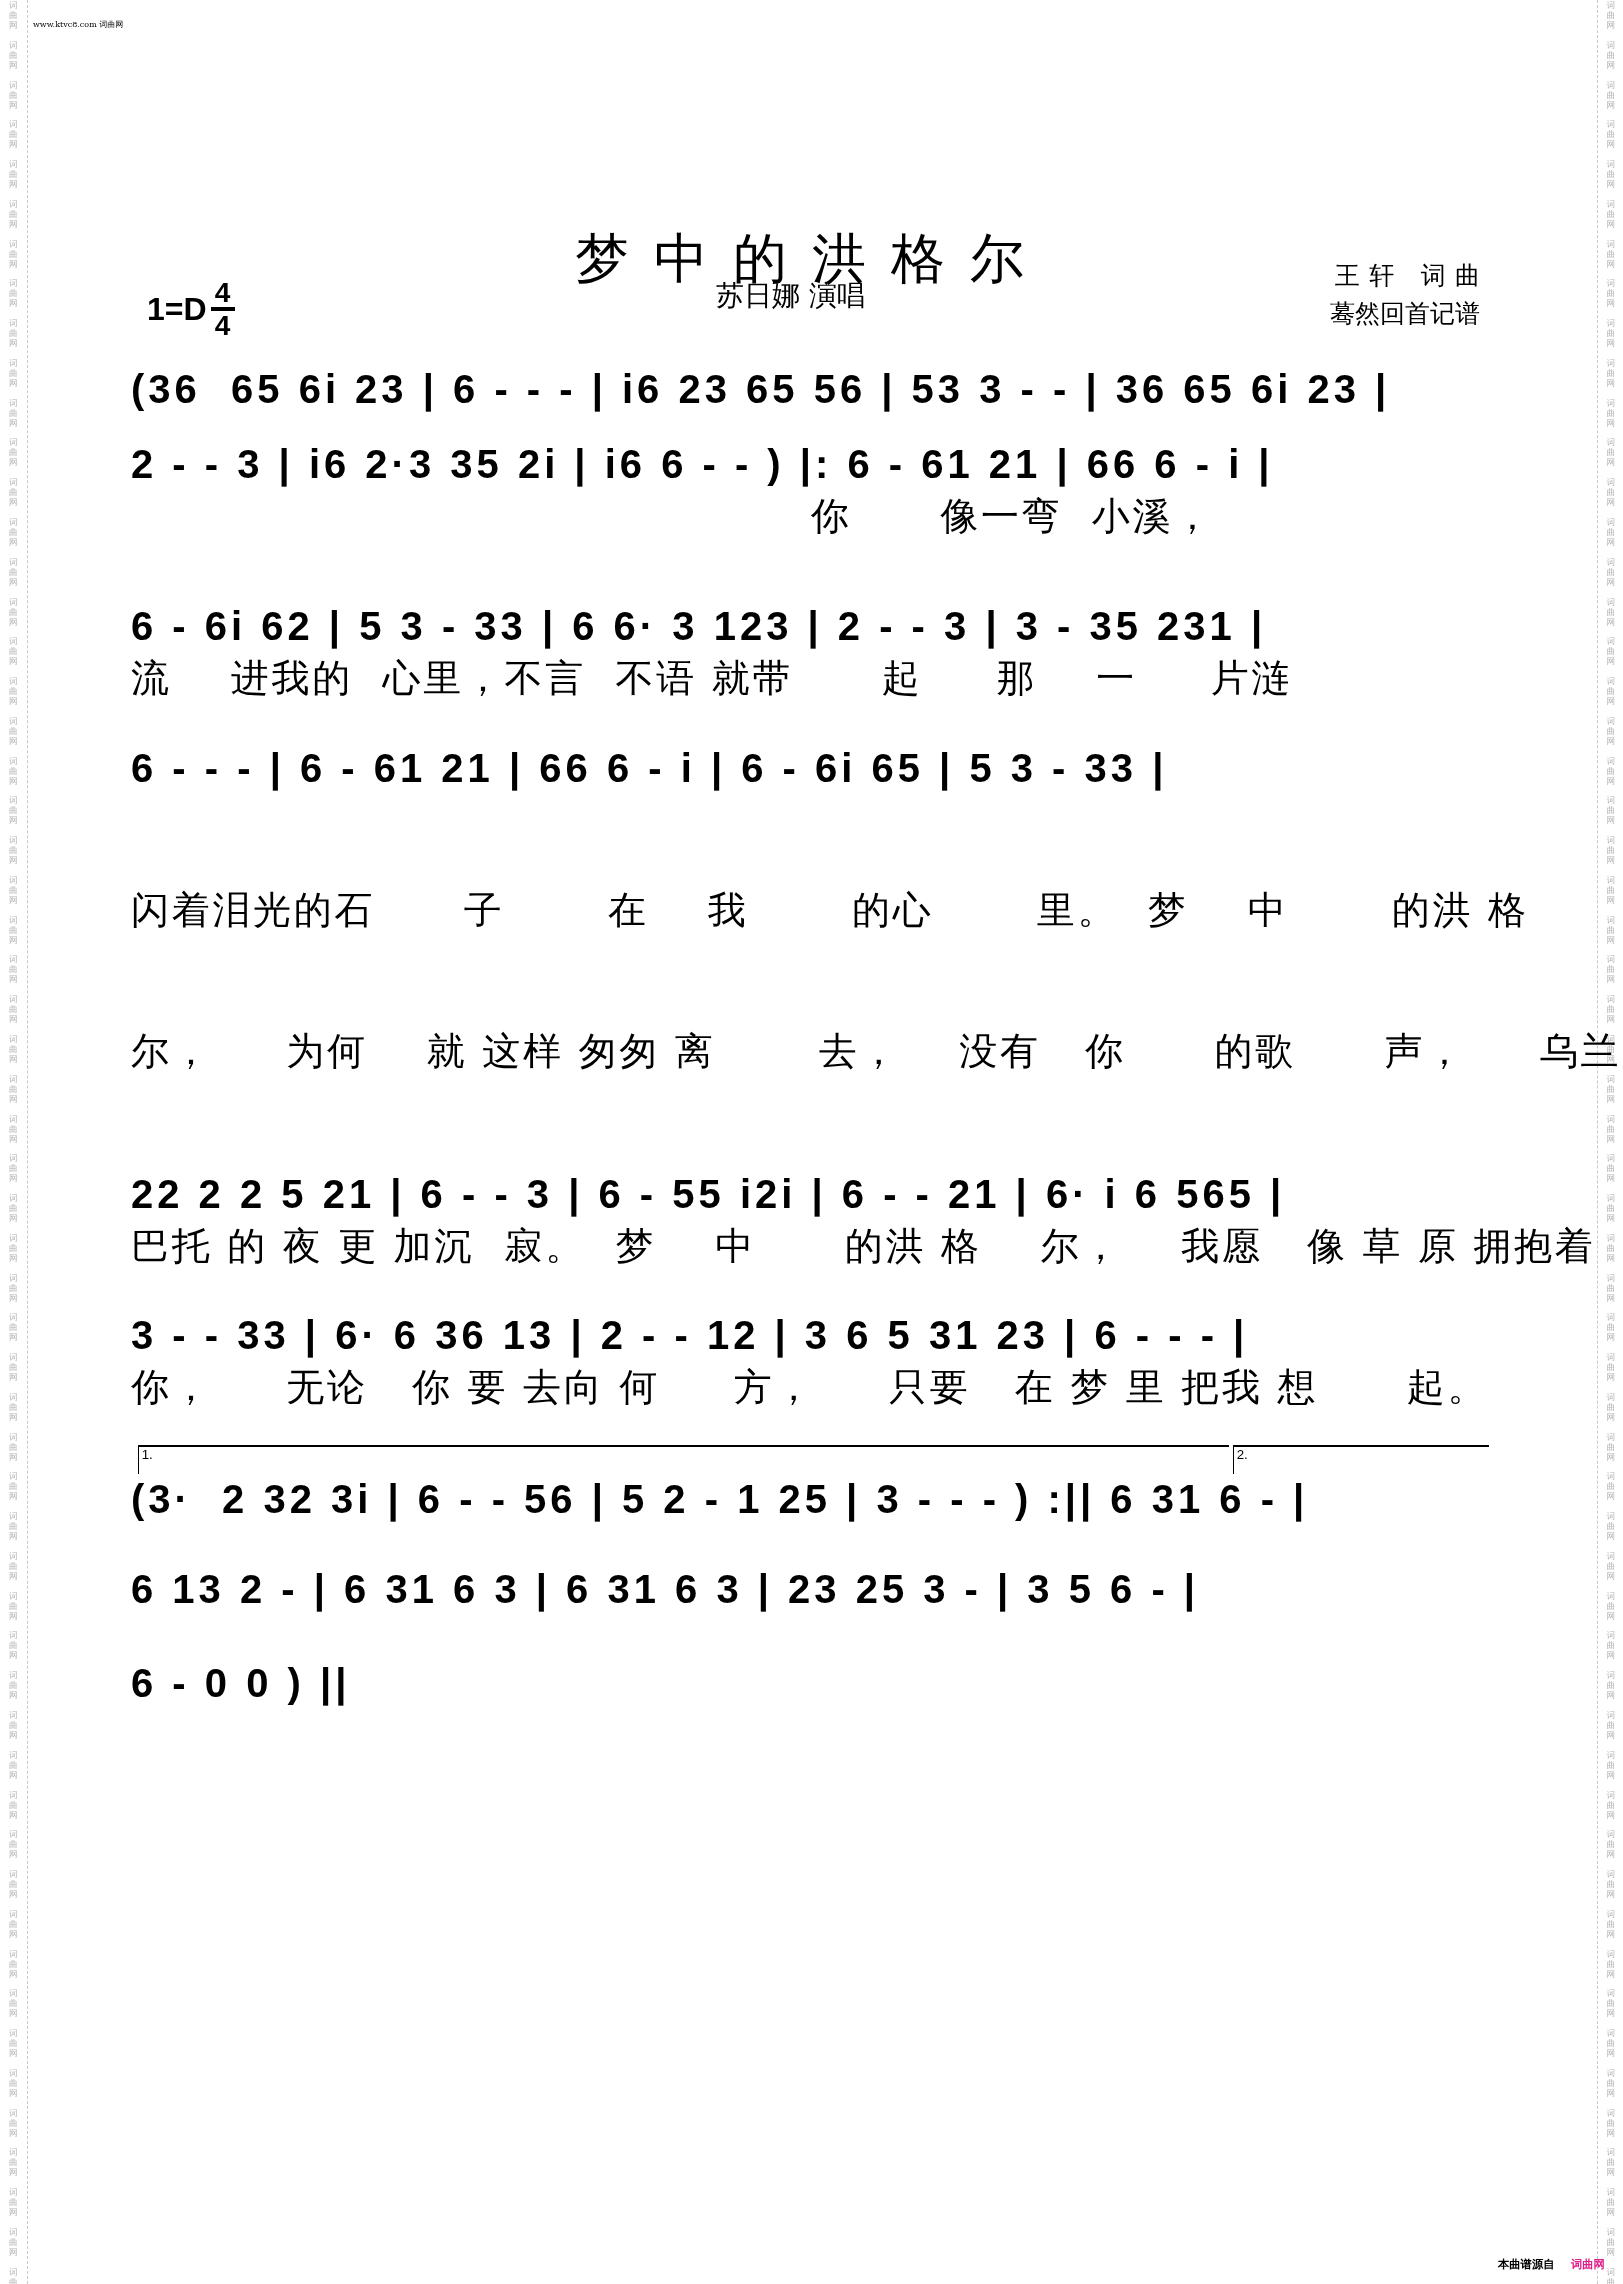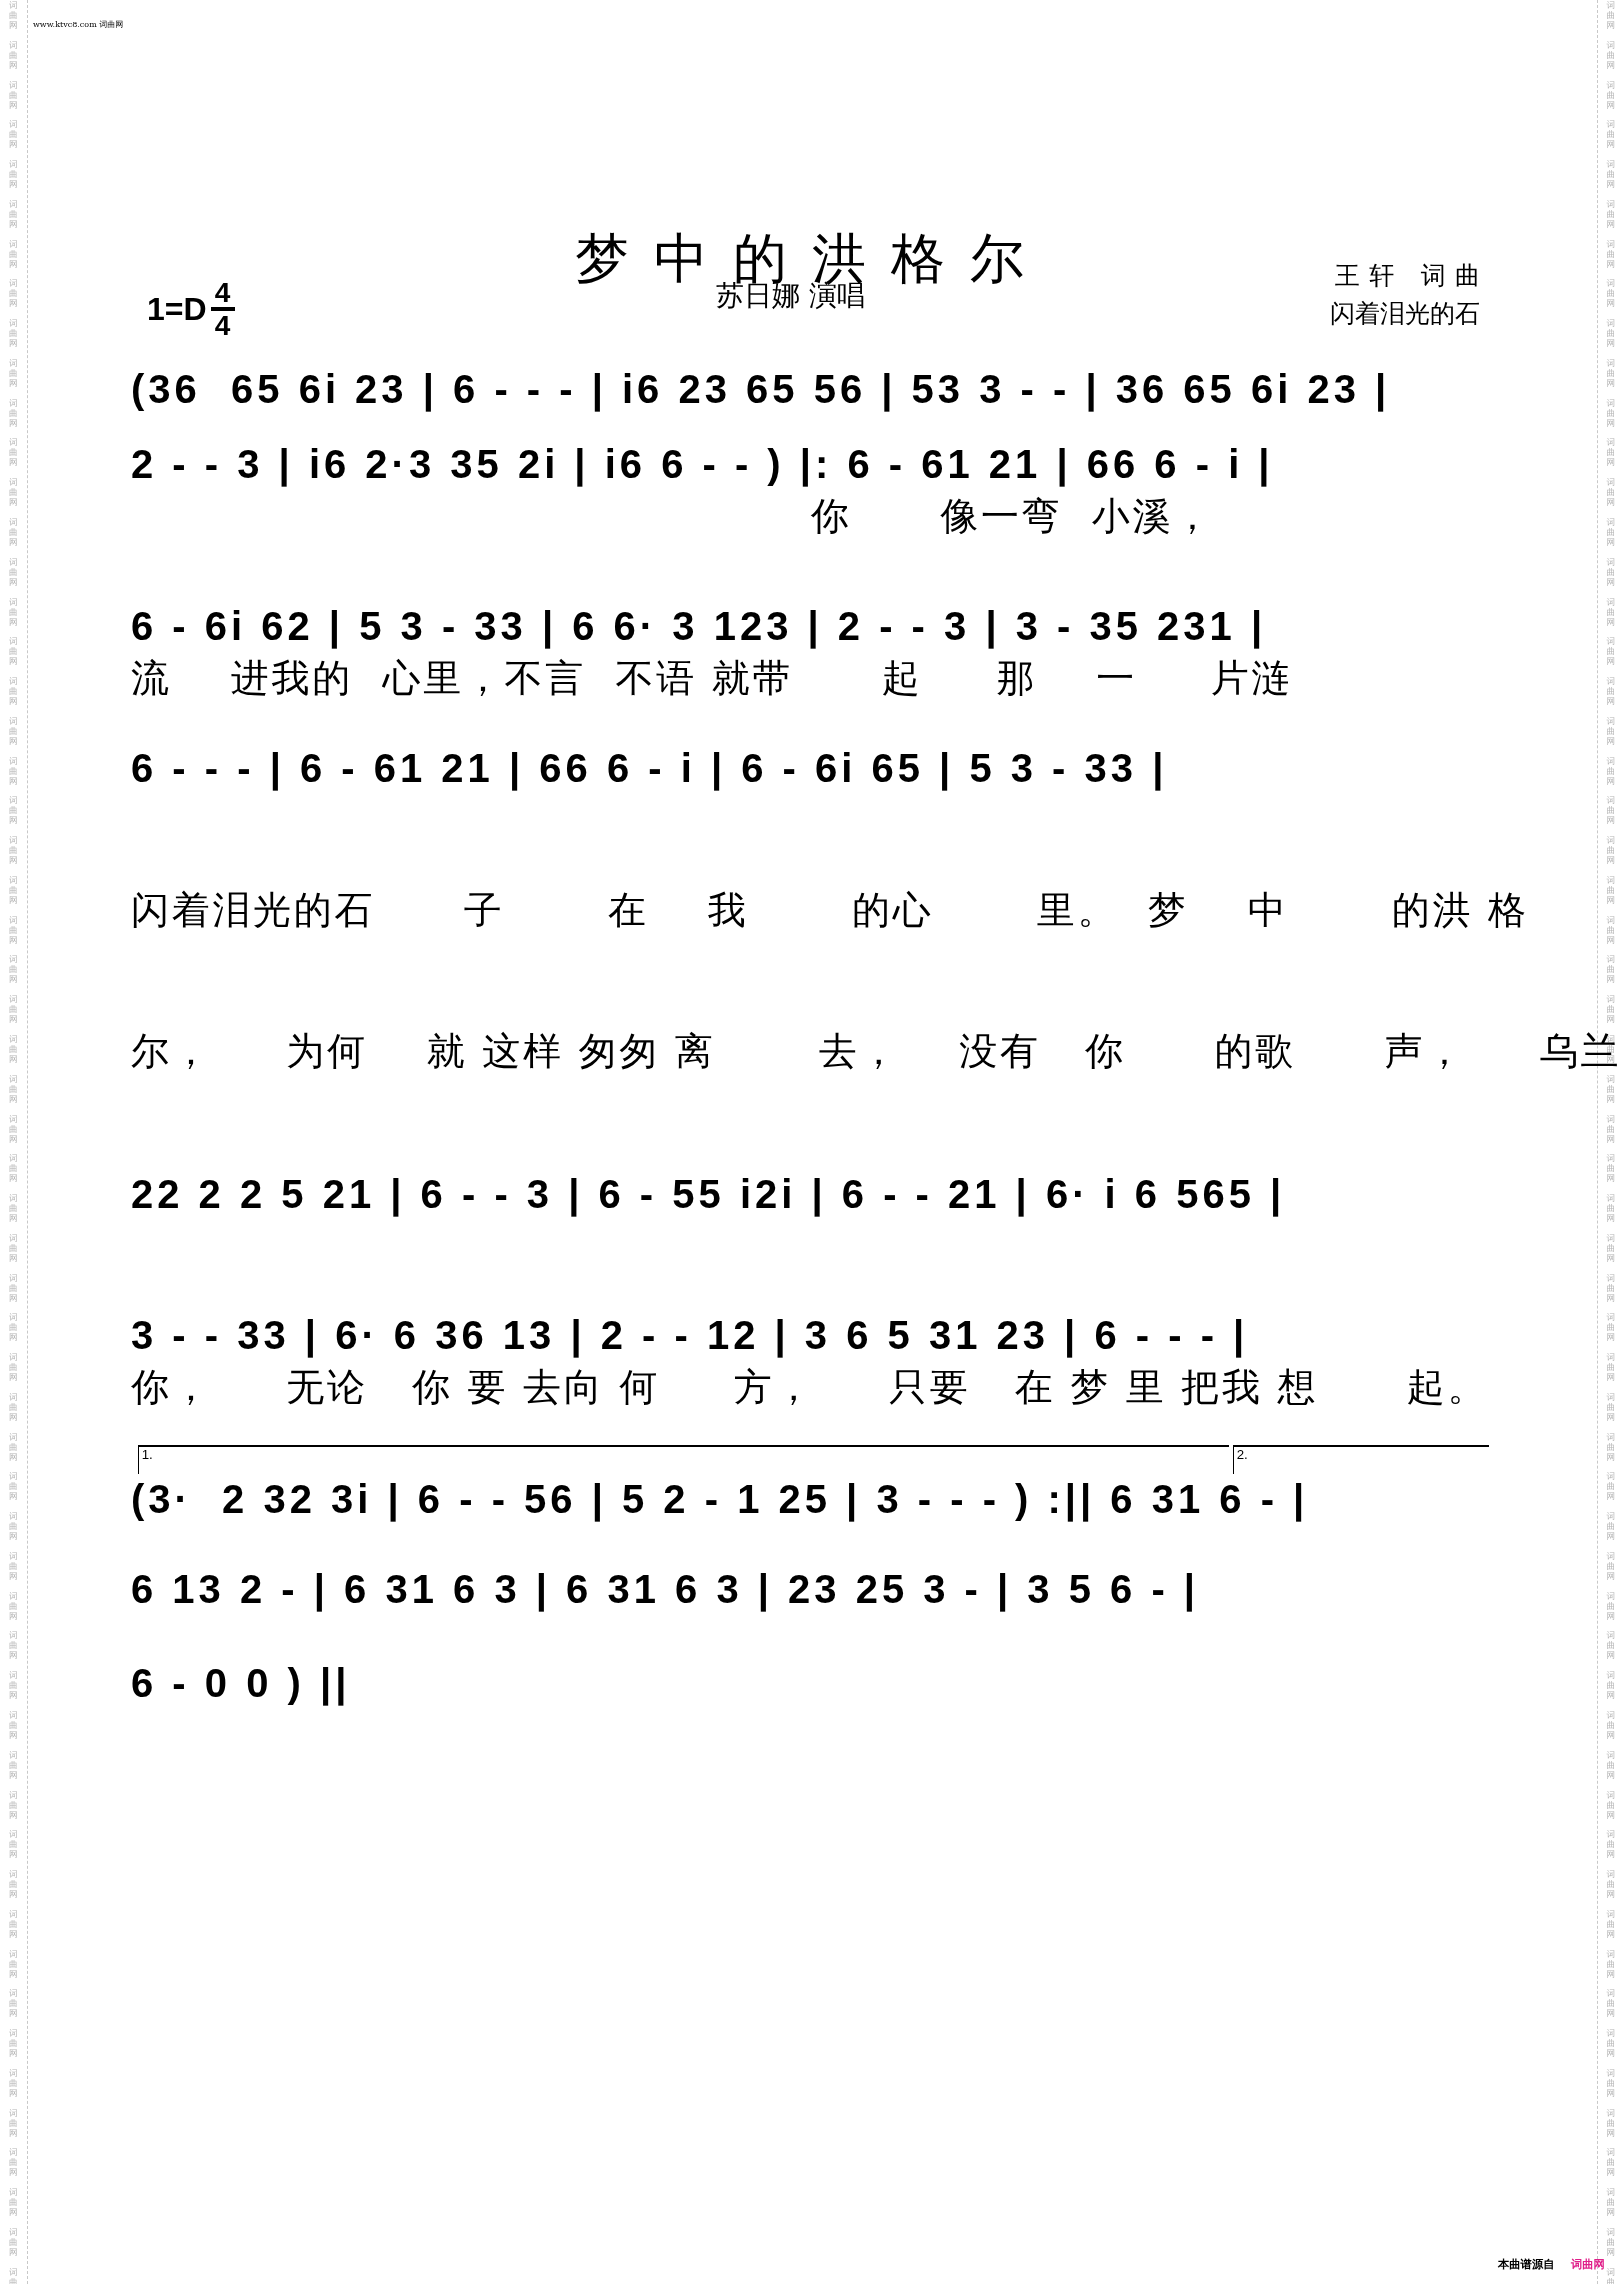--- a/index.html
+++ b/index.html
@@ -171,21 +171,21 @@
     <span>4</span>
     <span class="bar"></span>
     <span>4</span>
   </span>
 </div>
 
 <div class="singer">苏日娜 演唱</div>
 
 <div class="credits">
   <div class="c1">王轩 词曲</div>
-  <div>闪着泪光的石</div>
+  <div>蓦然回首记谱</div>
 </div>
 
 <div class="row" style="top:363px">
   <div class="notes">(36  65 6i 23 | 6 - - - | i6 23 65 56 | 53 3 - - | 36 65 6i 23 |</div>
 </div>
 <div class="row" style="top:438px">
   <div class="notes">2 - - 3 | i6 2·3 35 2i | i6 6 - - ) |: 6 - 61 21 | 66 6 - i |</div>
   <div class="lyrics">                                              你      像一弯  小溪，</div>
 </div>
 <div class="row" style="top:600px">
@@ -196,20 +196,21 @@
   <div class="notes">6 - - - | 6 - 61 21 | 66 6 - i | 6 - 6i 65 | 5 3 - 33 |</div>
 </div>
 <div class="row" style="top:885px">
   <div class="lyrics">闪着泪光的石      子       在    我       的心       里。  梦    中       的洪 格</div>
 </div>
 <div class="row" style="top:1026px">
   <div class="lyrics">尔，     为何    就 这样 匆匆 离       去，    没有   你      的歌      声，     乌兰</div>
 </div>
 <div class="row" style="top:1168px">
   <div class="notes">22 2 2 5 21 | 6 - - 3 | 6 - 55 i2i | 6 - - 21 | 6· i 6 565 |</div>
+  <div class="lyrics">巴托 的 夜 更 加沉  寂。  梦    中      的洪 格    尔，    我愿   像 草 原 拥抱着</div>
 </div>
 <div class="row" style="top:1309px">
   <div class="notes">3 - - 33 | 6· 6 36 13 | 2 - - 12 | 3 6 5 31 23 | 6 - - - |</div>
   <div class="lyrics">你，     无论   你 要 去向 何     方，     只要   在 梦 里 把我 想      起。</div>
 </div>
 
 <div class="volta" style="left:138px; width:1087px">1.</div>
 <div class="volta" style="left:1233px; width:252px">2.</div>
 
 <div class="row" style="top:1473px">

